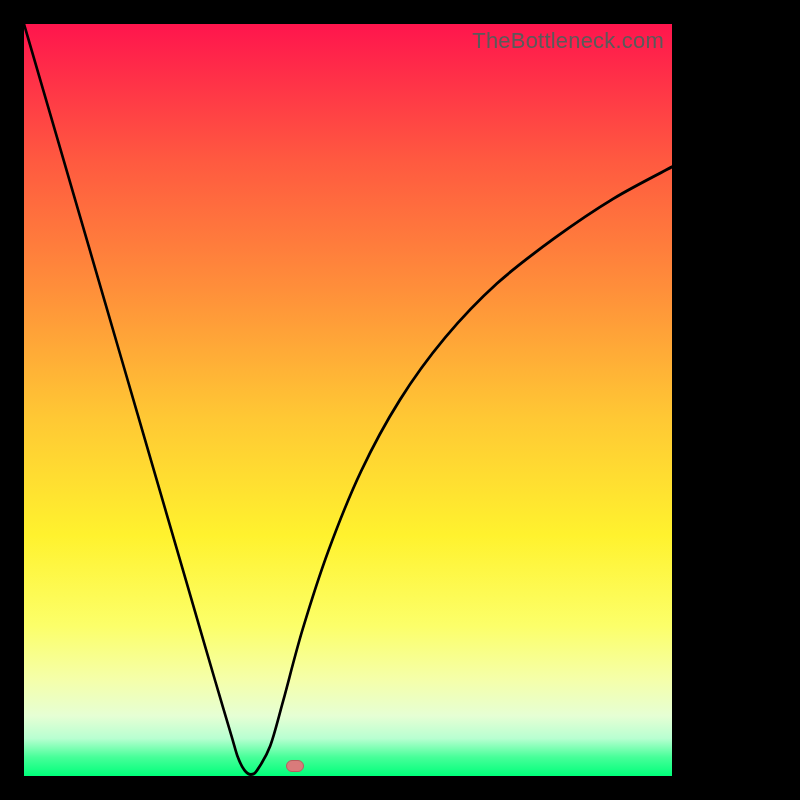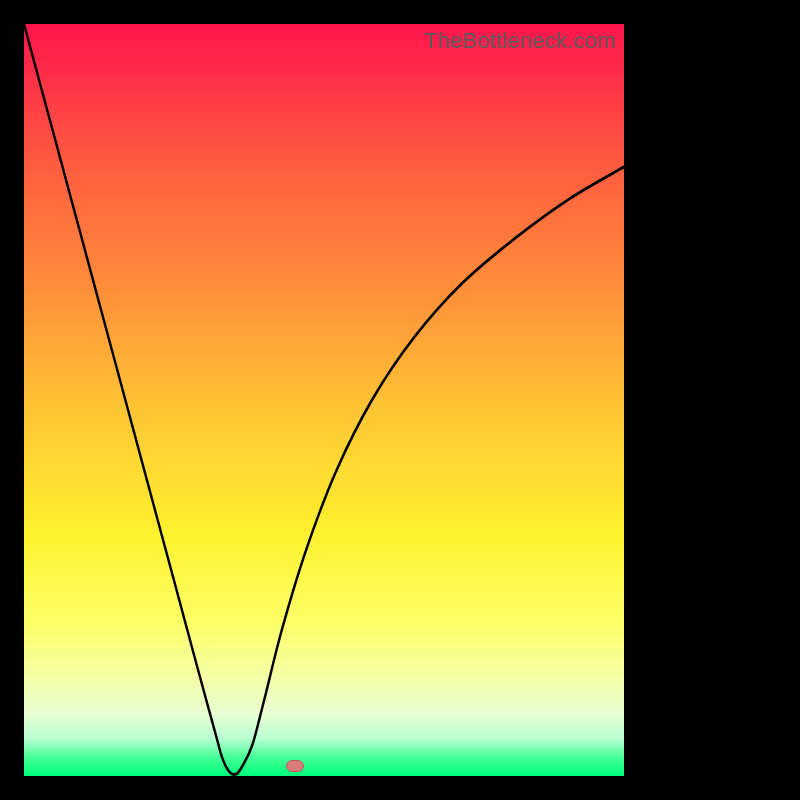--- a/index.html
+++ b/index.html
@@ -7,21 +7,21 @@
   .frame {
     position: relative;
     width: 800px;
     height: 800px;
     background: #000;
   }
   .plot-area {
     position: absolute;
     left: 24px;
     top: 24px;
-    width: 600px;
+    width: 648px;
     height: 752px;
     background: linear-gradient(to bottom,
       #ff154d 0%,
       #ff5940 18%,
       #ff8e3a 35%,
       #ffc734 52%,
       #fff22e 68%,
       #fcff69 80%,
       #f5ffa8 87%,
       #e6ffd4 92%,

